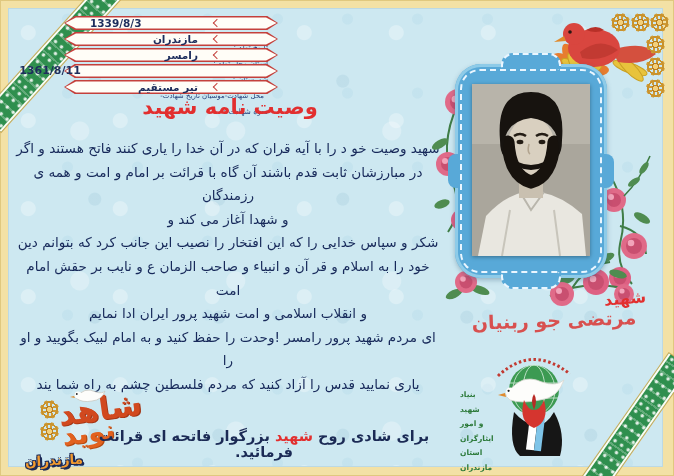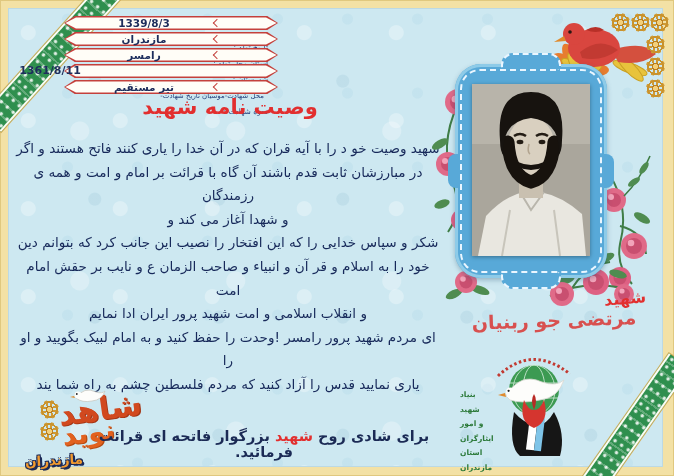--- a/index.html
+++ b/index.html
@@ -27,21 +27,21 @@
     box-shadow:0 0 0 1px #d3ab54;}
   .ribbon-tl{width:178px;left:-38px;top:44px;transform:rotate(-48deg);}
   .ribbon-br{width:152px;left:560px;top:410px;transform:rotate(-55deg);}
   
   .pill{position:absolute;left:64px;width:214px;height:14px;}
   .pill-border{position:absolute;inset:0;background:#c4403c;
     clip-path:polygon(0% 50%,5% 0%,95% 0%,100% 50%,95% 100%,5% 100%);}
   .pill-fill{position:absolute;inset:1.4px;background:#fffdf7;
     clip-path:polygon(0% 50%,5% 0%,95% 0%,100% 50%,95% 100%,5% 100%);}
   .pill .value{position:absolute;left:26px;right:80px;top:0;height:14px;line-height:14px;
-    text-align:center;font-size:10.5px;font-weight:bold;color:#1d2d5c;direction:rtl;}
+    font-size:10.5px;font-weight:bold;color:#1d2d5c;direction:rtl;}
   .pill .value.ltr{direction:ltr;}
   .pill .label{position:absolute;right:10px;top:0;height:14px;line-height:14.5px;
     font-size:7.5px;color:#27437d;direction:rtl;white-space:nowrap;margin-top:25px;}
   .pill .chev{position:absolute;right:58px;top:4px;width:5px;height:5px;
     border-left:1.4px solid #c4403c;border-bottom:1.4px solid #c4403c;transform:rotate(45deg);}
   .pill.long .label{right:14px;left:14px;text-align:right;font-size:7px;}
   .pill.long .value-out{position:absolute;left:-62px;top:0;width:96px;height:14px;line-height:14px;
     font-size:11px;font-weight:bold;color:#1d2d5c;direction:ltr;text-align:center;z-index:3;}
   
   .title{position:absolute;left:30px;top:95px;width:400px;text-align:center;

